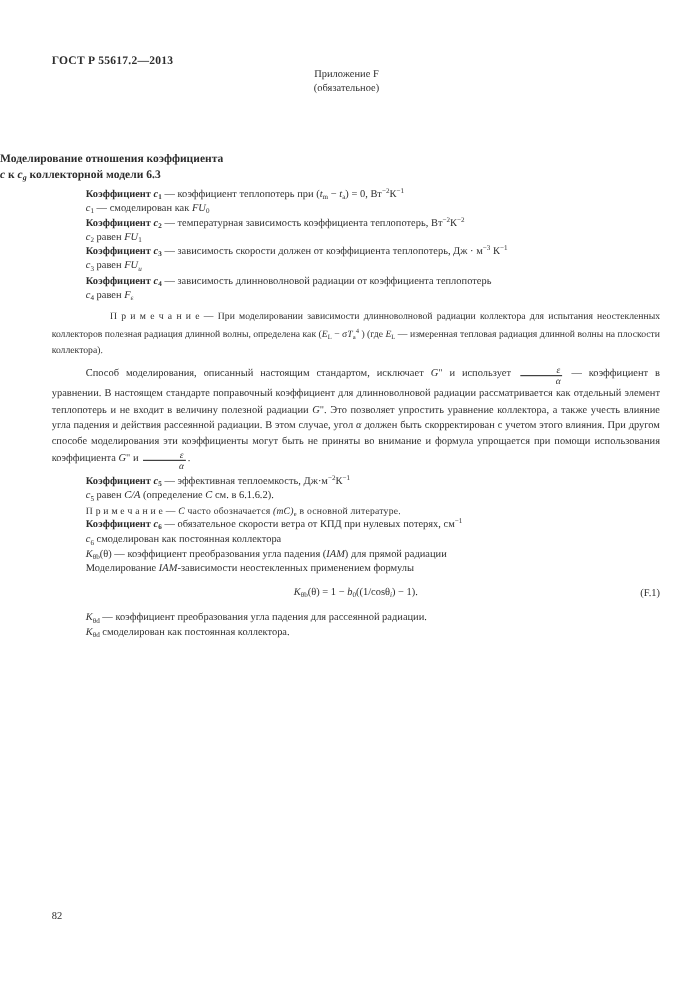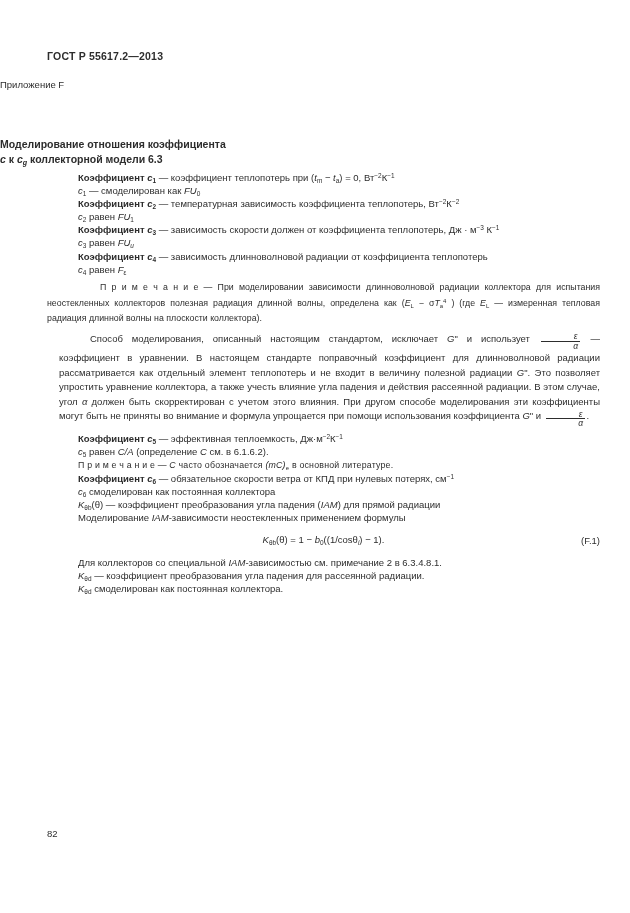--- a/index.html
+++ b/index.html
@@ -2,49 +2,49 @@
 <html lang="ru"><head>
 <meta charset="utf-8">
 <style>
   html,body{margin:0;padding:0;background:#e9e9e9;}
   .page{
     position:relative;
     width:630px;height:913px;
     margin:0 auto;
     background:#ffffff;
     color:#2d2d2d;
-    font-family:Liberation Sans, sans-serif;
+    font-family:Liberation Serif, serif;
     overflow:hidden;
   }
   .doc-number{
     position:absolute;left:47px;top:50px;
     font-size:10.5px;font-weight:bold;letter-spacing:.2px;
   }
   .annex-block{
-    position:absolute;left:0;top:78px;width:100%;
-    text-align:left;font-size:9.5px;line-height:13px;
+    position:absolute;left:0;top:62px;width:100%;
+    text-align:center;font-size:9.5px;line-height:13px;
   }
   .title-block{
     position:absolute;left:0;top:137px;width:100%;
     text-align:left;font-size:10.5px;font-weight:bold;line-height:15px;
   }
   .body-block{
     position:absolute;left:47px;top:171px;width:553px;
     font-size:9.5px;line-height:13.1px;text-align:left;
   }
   .def-line{margin-left:31px;white-space:nowrap;}
   .note{
     font-size:8.8px;line-height:15.8px;text-align:justify;
     text-indent:53px;margin:4px 0 3px 0;
   }
   .note-inline{
     font-size:8.8px;letter-spacing:.2px;margin-left:31px;white-space:nowrap;
   }
   .para{
-    text-align:justify;text-indent:31px;line-height:14.6px;margin:5px 0 4px 12px;
+    text-align:justify;text-indent:31px;line-height:14.6px;margin:5px 0 4px 0;
   }
   .formula-row{
     position:relative;margin:9px 0 10px 0;text-align:center;
   }
   .formula-num{position:absolute;right:0;top:1px;}
   .page-number{
     position:absolute;left:47px;top:828px;font-size:9.5px;
   }
   
   .st-b{font-weight:bold;}
@@ -61,20 +61,21 @@
 </style>
 </head>
 <body>
 
 <div class="page">
 
   <div class="doc-number">ГОСТ Р 55617.2—2013</div>
 
   <div class="annex-block">
     <div>Приложение F</div>
+    <div>(обязательное)</div>
   </div>
 
   <div class="title-block">
     <div>Моделирование отношения коэффициента</div>
     <div><span class="st-bi">с</span><span class="st-b"> к </span><span class="st-bi">c</span><span class="st-bi v-sub">g</span><span class="st-b"> коллекторной модели 6.3</span></div>
   </div>
 
   <div class="body-block">
     <div class="def-line"><span class="st-b">Коэффициент </span><span class="st-bi">c</span><span class="st-b v-sub">1</span><span> —  коэффициент теплопотерь при (</span><span class="st-i">t</span><span class="v-sub">m</span><span> − </span><span class="st-i">t</span><span class="v-sub">a</span><span>) = 0,  Вт</span><span class="v-sup">−2</span><span>К</span><span class="v-sup">−1</span></div>
     <div class="def-line"><span class="st-i">c</span><span class="v-sub">1</span><span> — смоделирован как </span><span class="st-i">FU</span><span class="v-sub">0</span></div>
@@ -95,20 +96,19 @@
     <div class="def-line"><span class="st-b">Коэффициент </span><span class="st-bi">c</span><span class="st-b v-sub">6</span><span> — обязательное скорости ветра от КПД при нулевых потерях, см</span><span class="v-sup">−1</span></div>
     <div class="def-line"><span class="st-i">c</span><span class="v-sub">6</span><span> смоделирован как постоянная коллектора</span></div>
     <div class="def-line"><span class="st-i">K</span><span class="v-sub">θb</span><span>(θ) — коэффициент преобразования угла падения (</span><span class="st-i">IAM</span><span>) для прямой радиации</span></div>
     <div class="def-line"><span>Моделирование </span><span class="st-i">IAM</span><span>-зависимости неостекленных применением формулы</span></div>
 
     <div class="formula-row">
       <span class="formula-expr"><span class="st-i">K</span><span class="v-sub">θb</span><span>(θ) = 1 − </span><span class="st-i">b</span><span class="v-sub">0</span><span>((1/cosθ</span><span class="st-i v-sub">i</span><span>) − 1).</span></span>
       <span class="formula-num">(F.1)</span>
     </div>
 
-    <div class="def-line"><span>Для коллекторов со специальной </span><span class="st-i">IAM</span><span>-зависимостью см. примечание 2 в 6.3.4.8.1.</span></div>
     <div class="def-line"><span class="st-i">K</span><span class="v-sub">θd</span><span> — коэффициент преобразования угла падения для рассеянной радиации.</span></div>
     <div class="def-line"><span class="st-i">K</span><span class="v-sub">θd</span><span> смоделирован как постоянная коллектора.</span></div>
   </div>
 
   <div class="page-number">82</div>
 
 </div>
 
 </body></html>

